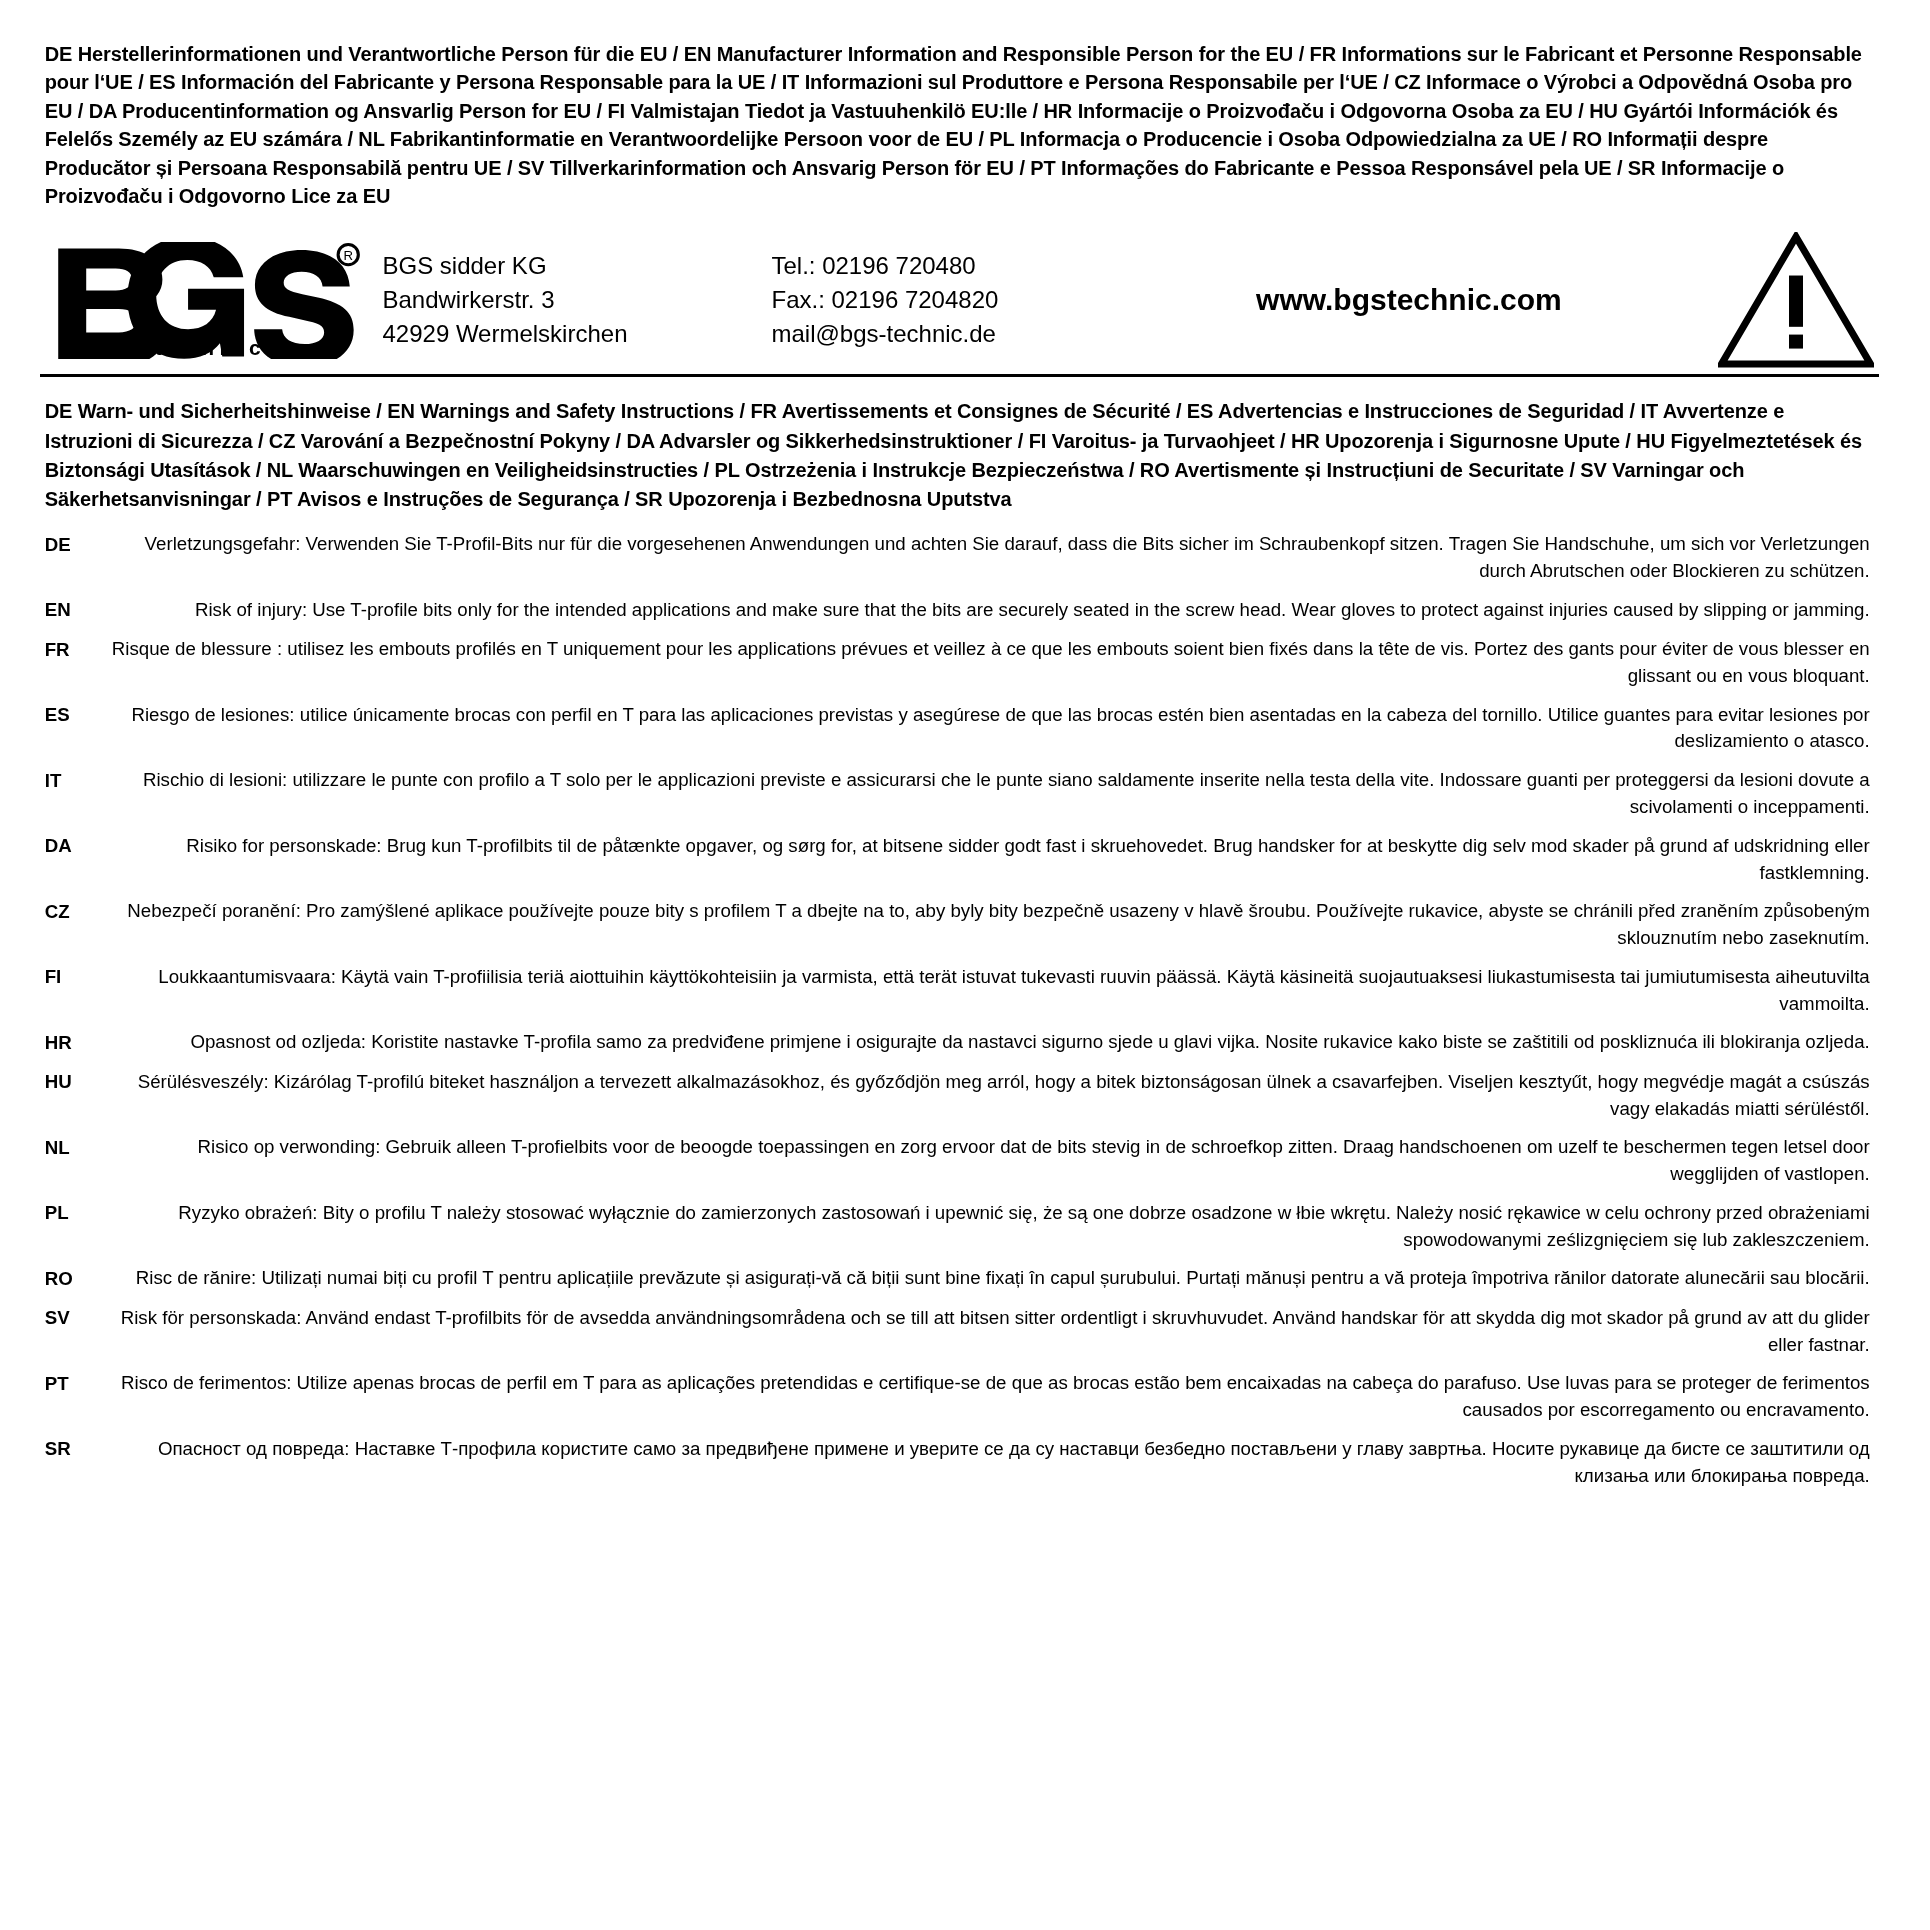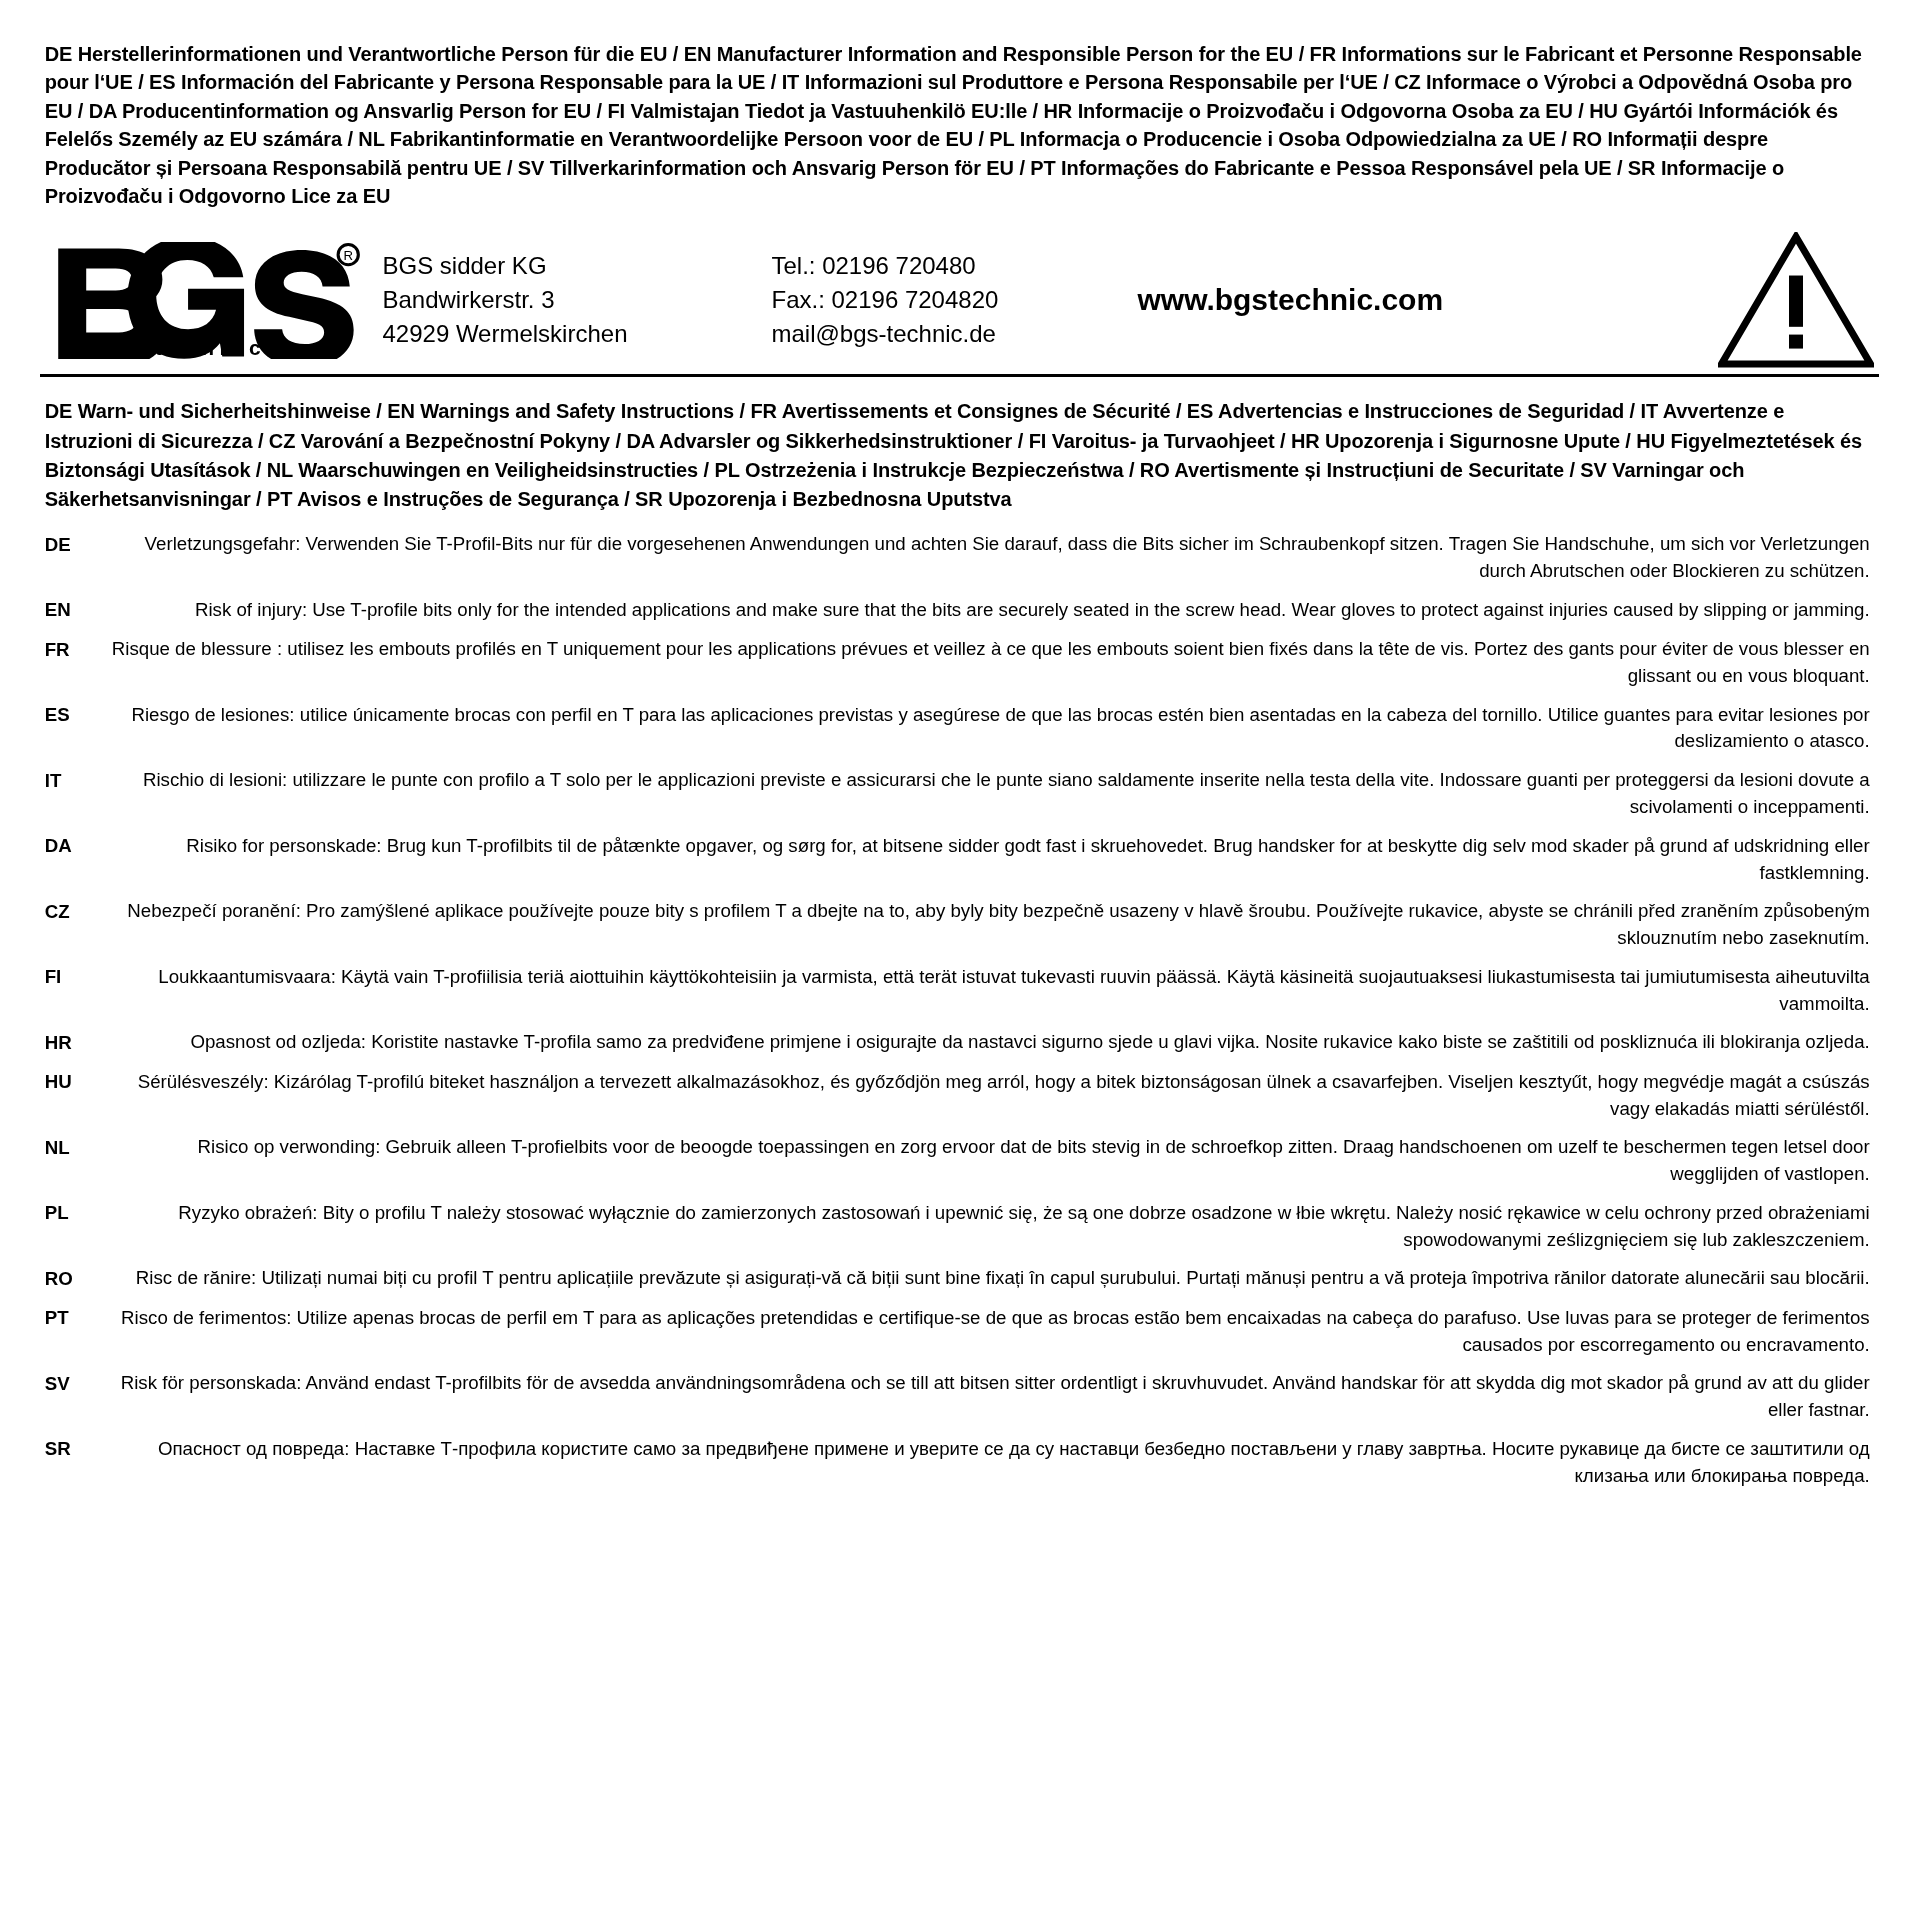--- a/index.html
+++ b/index.html
@@ -56,20 +56,21 @@
   }
   .tel {
     flex: 0 0 366px;
     font-size: 24px;
     line-height: 1.42;
   }
   .web {
     flex: 1 1 auto;
     font-size: 30px;
     font-weight: bold;
+    text-align: center;
     padding-right: 31px;
   }
   .warn-tri {
     flex: 0 0 163px;
     display: flex;
     justify-content: flex-end;
     align-items: center;
   }
 
   
@@ -223,29 +224,29 @@
       <div class="code">PL</div>
       <div class="text">Ryzyko obrażeń: Bity o profilu T należy stosować wyłącznie do zamierzonych zastosowań i upewnić się, że są one dobrze osadzone w łbie wkrętu. Należy nosić rękawice w celu ochrony przed obrażeniami spowodowanymi ześlizgnięciem się lub zakleszczeniem.</div>
     </div>
 
     <div class="row">
       <div class="code">RO</div>
       <div class="text">Risc de rănire: Utilizați numai biți cu profil T pentru aplicațiile prevăzute și asigurați-vă că biții sunt bine fixați în capul șurubului. Purtați mănuși pentru a vă proteja împotriva rănilor datorate alunecării sau blocării.</div>
     </div>
 
     <div class="row">
+      <div class="code">SV</div>
+      <div class="text">Risk för personskada: Använd endast T-profilbits för de avsedda användningsområdena och se till att bitsen sitter ordentligt i skruvhuvudet. Använd handskar för att skydda dig mot skador på grund av att du glider eller fastnar.</div>
+    </div>
+
+    <div class="row">
       <div class="code">PT</div>
       <div class="text">Risco de ferimentos: Utilize apenas brocas de perfil em T para as aplicações pretendidas e certifique-se de que as brocas estão bem encaixadas na cabeça do parafuso. Use luvas para se proteger de ferimentos causados por escorregamento ou encravamento.</div>
     </div>
 
     <div class="row">
-      <div class="code">SV</div>
-      <div class="text">Risk för personskada: Använd endast T-profilbits för de avsedda användningsområdena och se till att bitsen sitter ordentligt i skruvhuvudet. Använd handskar för att skydda dig mot skador på grund av att du glider eller fastnar.</div>
-    </div>
-
-    <div class="row">
       <div class="code">SR</div>
       <div class="text">Опасност од повреда: Наставке Т-профила користите само за предвиђене примене и уверите се да су наставци безбедно постављени у главу завртња. Носите рукавице да бисте се заштитили од клизања или блокирања повреда.</div>
     </div>
 
   </div>
 </div>
 
 
 </body></html>

